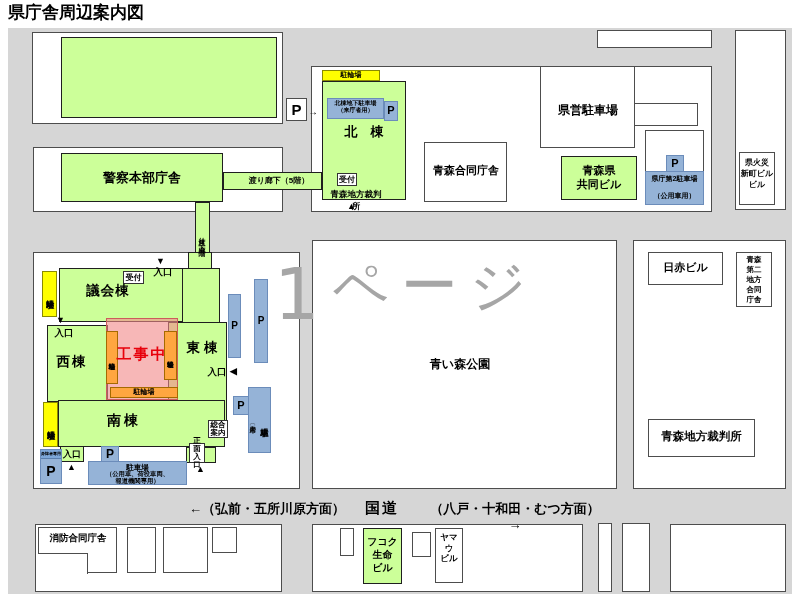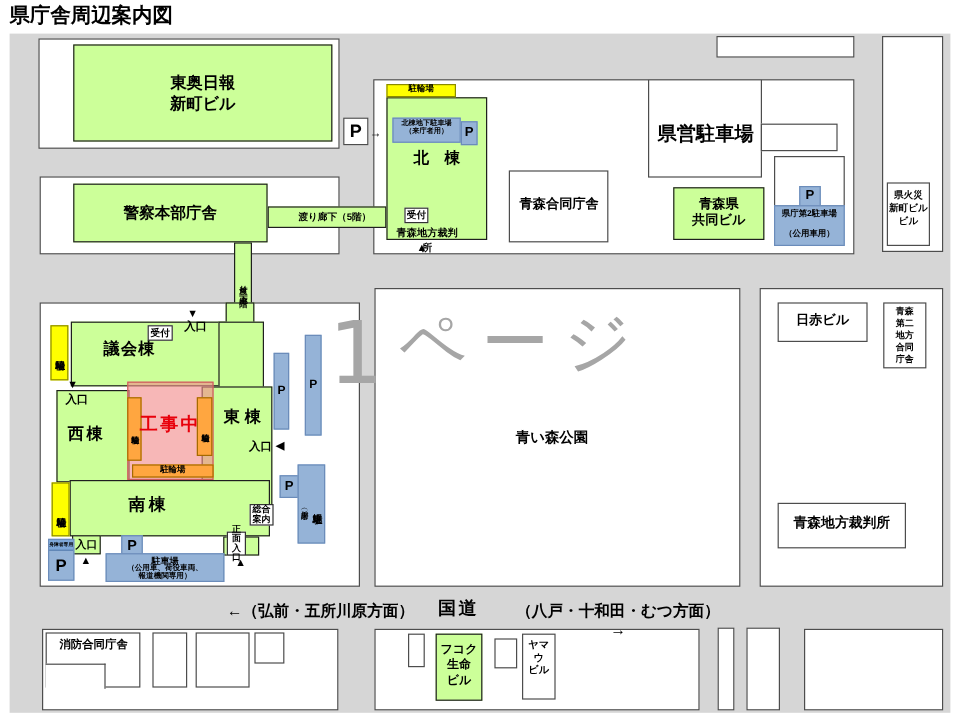--- a/index.html
+++ b/index.html
@@ -160,28 +160,26 @@
   <div class="abs tri" style="left:156px;top:256px;font-size:9px;">▼</div>
   <div class="abs tri" style="left:150px;top:266px;width:26px;font-size:9.5px;text-align:center;">入口</div>
   <div class="abs tri" style="left:56px;top:315px;font-size:9px;">▼</div>
   <div class="abs tri" style="left:51px;top:327px;width:26px;font-size:9.5px;text-align:center;">入口</div>
   <div class="abs tri" style="left:204px;top:366px;width:26px;font-size:9.5px;text-align:center;">入口</div>
   <div class="abs tri" style="left:230px;top:366px;font-size:9px;">◀</div>
   <div class="abs tri" style="left:60px;top:448px;width:24px;font-size:9px;text-align:center;">入口</div>
   <div class="abs tri" style="left:67px;top:462px;font-size:9px;">▲</div>
   <div class="abs tri" style="left:196px;top:464px;font-size:9px;">▲</div>
 
-  <div class="abs lbl" style="left:109px;top:60px;width:120px;font-size:13.5px;line-height:1.35;">東奥日報
-新町ビル</div>
   <div class="abs lbl" style="left:94px;top:170px;width:96px;font-size:13px;">警察本部庁舎</div>
   <div class="abs lbl" style="left:238px;top:176px;width:82px;font-size:8px;">渡り廊下（5階）</div>
   <div class="abs lbl vt" style="left:196px;top:205px;height:66px;font-size:7px;left:197px;">渡り廊下（5階）</div>
   <div class="abs lbl" style="left:330px;top:124px;width:68px;font-size:13px;">北　棟</div>
   <div class="abs lbl" style="left:426px;top:164px;width:80px;font-size:11px;">青森合同庁舎</div>
-  <div class="abs lbl" style="left:548px;top:103px;width:80px;font-size:16px;">県営駐車場</div>
+  <div class="abs lbl" style="left:548px;top:103px;width:80px;font-size:12px;">県営駐車場</div>
   <div class="abs lbl" style="left:566px;top:163px;width:66px;font-size:11px;line-height:1.3;">青森県
 共同ビル</div>
   <div class="abs lbl" style="left:740px;top:158px;width:34px;font-size:8px;line-height:1.35;">県火災
 新町ビル
 ビル</div>
   <div class="abs lbl" style="left:76px;top:283px;width:64px;font-size:13.5px;letter-spacing:1px;">議会棟</div>
   <div class="abs lbl" style="left:50px;top:354px;width:44px;font-size:13.5px;letter-spacing:2px;">西棟</div>
   <div class="abs lbl" style="left:181px;top:340px;width:46px;font-size:13.5px;letter-spacing:4px;">東棟</div>
   <div class="abs lbl" style="left:97px;top:412px;width:54px;font-size:14px;letter-spacing:3px;">南棟</div>
   <div class="abs lbl" style="left:428px;top:357px;width:64px;font-size:12px;">青い森公園</div>

